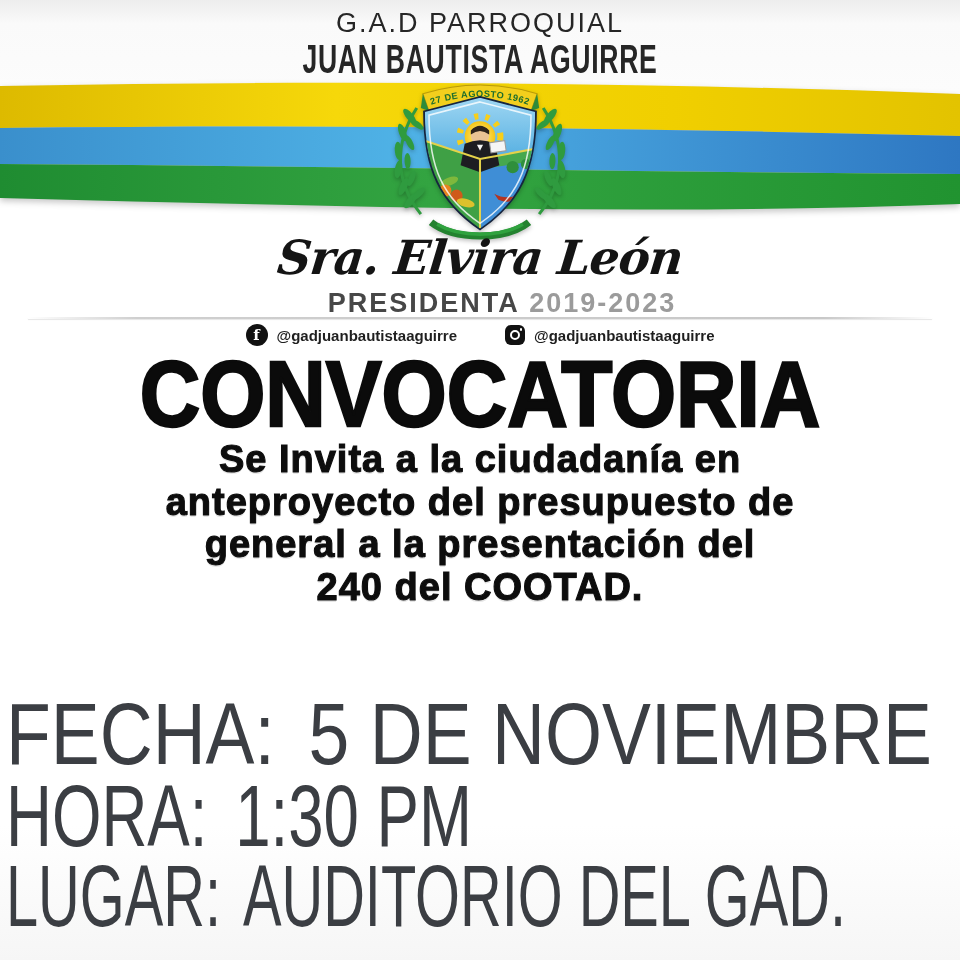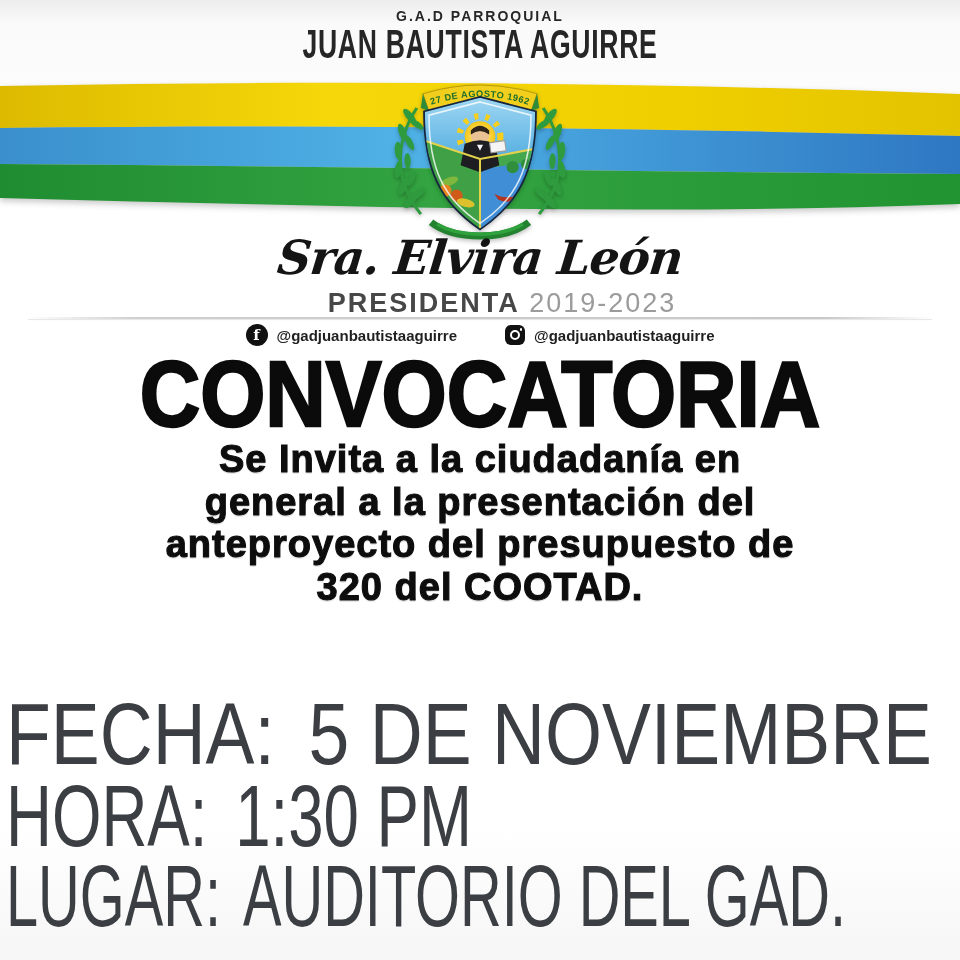--- a/index.html
+++ b/index.html
@@ -3,37 +3,37 @@
 <meta charset="utf-8">
 <style>
   html,body{margin:0;padding:0;background:#e9e9e9;}
   .poster{
     position:relative;width:960px;height:960px;overflow:hidden;
     font-family:"Liberation Sans",sans-serif;
     background:linear-gradient(180deg,#ededed 0%,#fafafa 2.5%,#ffffff 20%,#ffffff 86%,#f6f6f6 100%);
   }
   
   .org-header{position:absolute;top:8px;left:0;right:0;text-align:center;color:#262626;z-index:3;}
-  .org-line1{font-size:14px;font-weight:bold;letter-spacing:2px;}
+  .org-line1{font-size:27px;font-weight:normal;letter-spacing:2px;}
   .org-line2{font-size:38px;font-weight:bold;letter-spacing:1px;margin-top:-3px;
              transform:scale(0.70,1.08);transform-origin:center top;}
   
   .banner-svg{position:absolute;top:70px;left:0;width:960px;height:160px;z-index:1;
               filter:drop-shadow(0 3px 3px rgba(0,0,0,0.22));}
   .emblem-svg{position:absolute;top:70px;left:50%;transform:translateX(-50%);
               width:204px;height:176px;z-index:2;
               filter:drop-shadow(0 2px 2px rgba(0,0,0,0.25));}
   .ribbon-text{font-family:"Liberation Sans",sans-serif;font-size:9px;font-weight:bold;fill:#1d6e2d;letter-spacing:0.5px;}
   
   .president{position:absolute;top:230px;left:0;right:0;text-align:center;z-index:3;}
   .president-name{font-family:"DejaVu Serif",serif;font-style:italic;font-weight:bold;
                   font-size:47px;color:#141414;letter-spacing:-1px;transform:skewX(-6deg);}
   .president-title-row{margin-top:3px;font-size:27px;letter-spacing:2px;}
   .pres-title{color:#474747;font-weight:bold;margin-left:44px;}
-  .pres-term{color:#9b9b9b;font-weight:normal;}
+  .pres-term{color:#9b9b9b;font-weight:bold;}
   .divider{position:absolute;top:317px;left:28px;right:28px;height:2px;z-index:3;
            background:linear-gradient(90deg,rgba(0,0,0,0) 0%,#cfcfcf 12%,#c8c8c8 88%,rgba(0,0,0,0) 100%);
            box-shadow:0 1px 1px rgba(0,0,0,0.10);}
   
   .social-row{position:absolute;top:324px;left:0;right:0;display:flex;justify-content:center;
               gap:48px;align-items:center;z-index:3;}
   .social-item{display:flex;align-items:center;gap:9px;font-size:15px;font-weight:bold;color:#1f1f1f;}
   .fb-icon{width:22px;height:22px;border-radius:50%;background:#111;color:#fff;display:flex;
            align-items:center;justify-content:center;font-family:"DejaVu Serif",serif;
            font-size:15px;font-weight:bold;line-height:1;}
@@ -181,23 +181,23 @@
         <span class="ig-lens"></span>
         <span class="ig-dot"></span>
       </span>
       <span>@gadjuanbautistaaguirre</span>
     </div>
   </div>
 
   <h1 class="conv-title">CONVOCATORIA</h1>
   <div class="conv-body">
     <div>Se Invita a la ciudadanía en</div>
+    <div>anteproyecto del presupuesto de</div>
     <div>general a la presentación del</div>
-    <div>anteproyecto del presupuesto de</div>
-    <div>320 del COOTAD.</div>
+    <div>240 del COOTAD.</div>
   </div>
 
   <svg class="detail-svg detail-fecha" viewBox="0 0 960 86">
     <text class="thin-caps" x="6" y="70" font-size="88" textLength="926" lengthAdjust="spacingAndGlyphs">
       <tspan>FECHA:</tspan>
       <tspan dx="16">5 de noviembre</tspan>
     </text>
   </svg>
   <svg class="detail-svg detail-hora" viewBox="0 0 960 86">
     <text class="thin-caps" x="6" y="70" font-size="88" textLength="466" lengthAdjust="spacingAndGlyphs">

